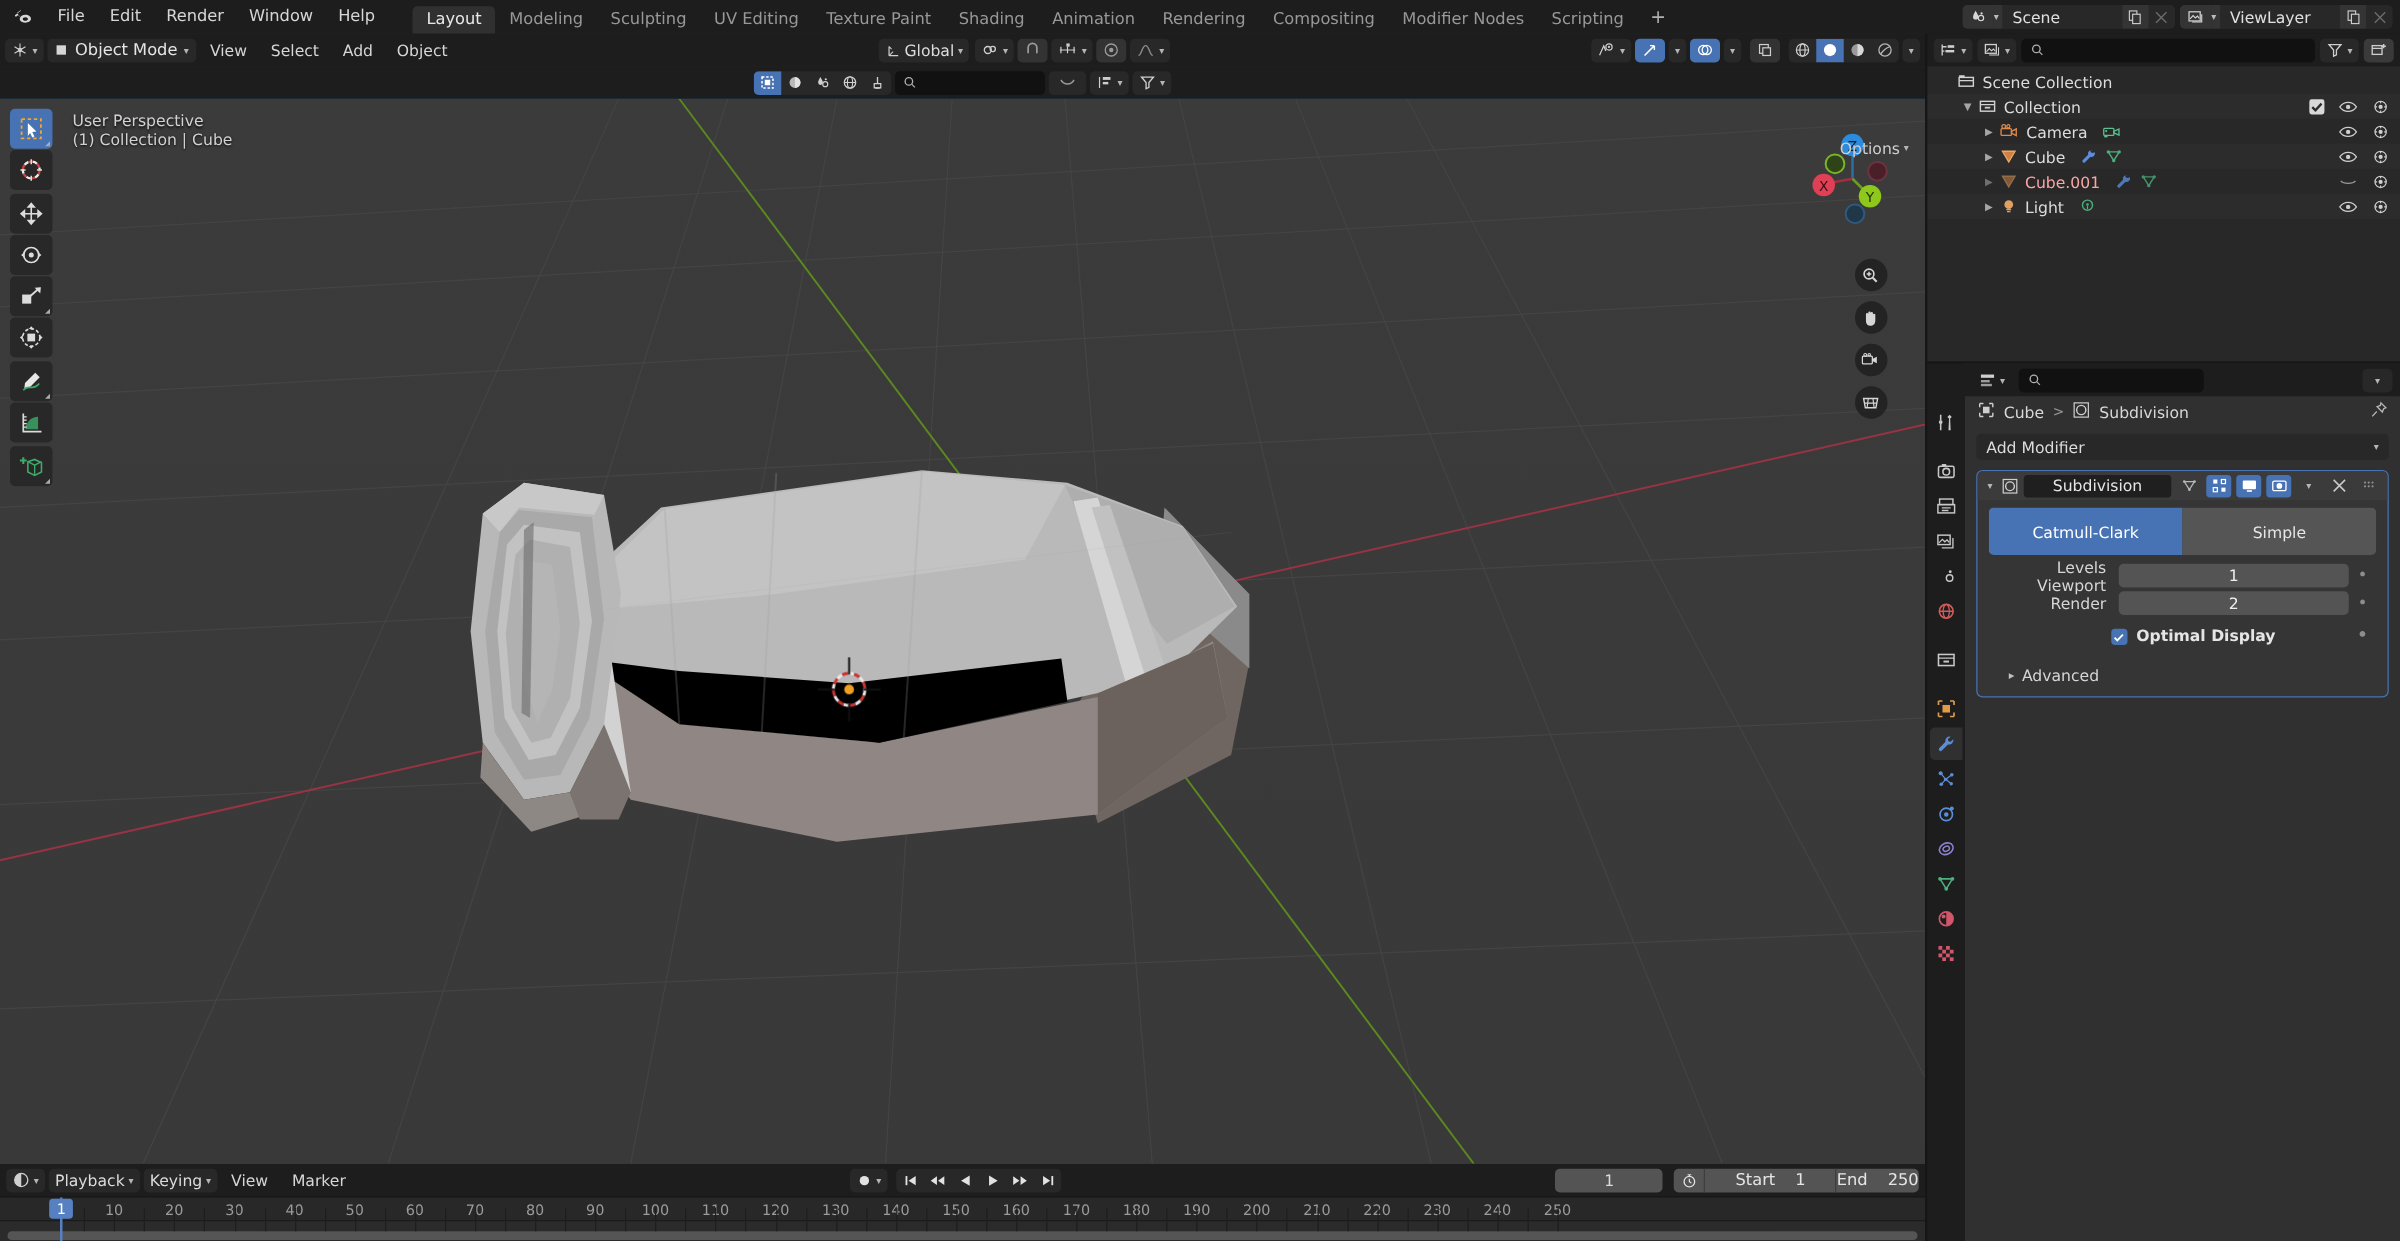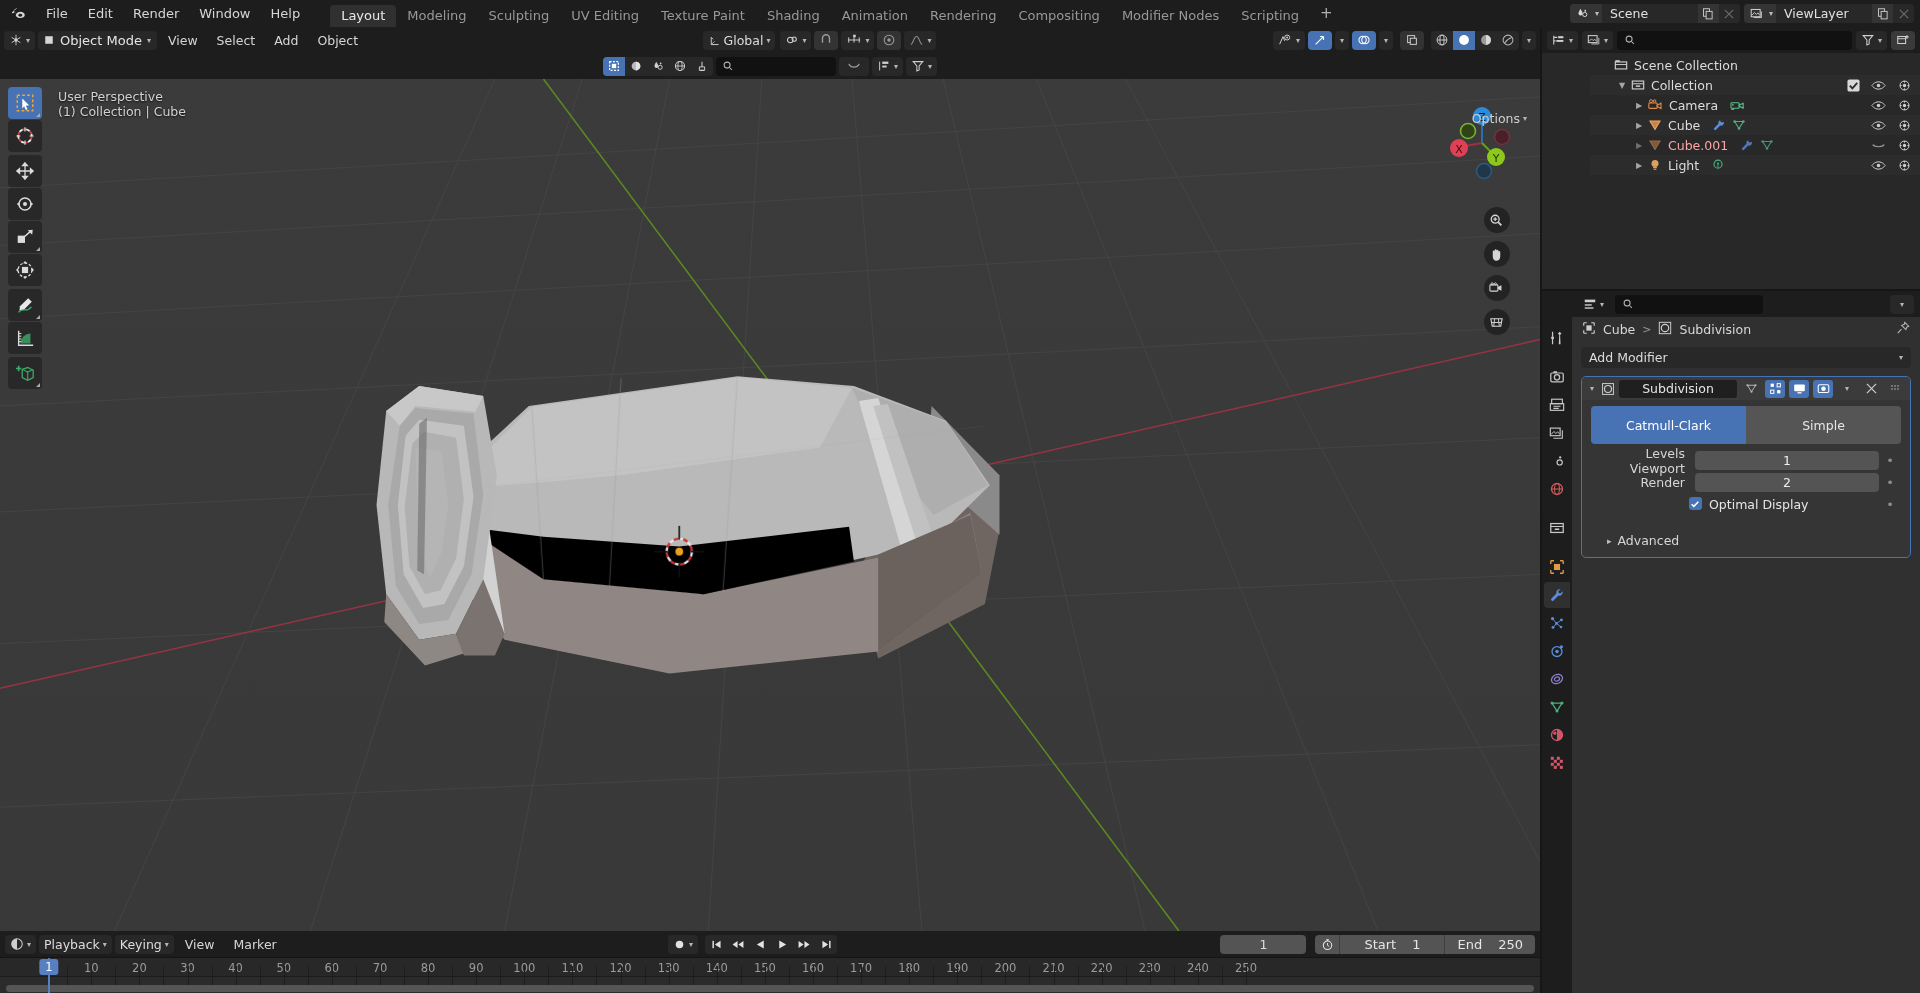--- a/index.html
+++ b/index.html
@@ -92,21 +92,21 @@
   .tl-tick-label { position: absolute; top: 3px; font-size: 11.5px; color: #9b9b9b; transform: translateX(-50%); }
   .tl-gridline { position:absolute; bottom:0; width:1px; background:#1e1e1e; }
   .tl-strip { position:absolute; left:0; right:0; bottom:0; height:17px; background:#2b2b2b; border-top:1px solid #1b1b1b;}
   .playhead { position: absolute; top: 0; bottom: 0; width: 2px; background: #5680c2; }
   .playhead-badge { position: absolute; top: 1px; transform: translateX(-50%); background: #5680c2; color: #fff; font-size: 11.5px; padding: 1px 6px; border-radius: 3px; }
   .tl-scroll { position:absolute; left:6px; right:6px; bottom:1px; height:7px; background:#555; border-radius:4px;}
 
   
   .outliner { flex: 0 0 264px; background: #1d1d1d; display: flex; flex-direction: column; border-bottom: 2px solid #161616;}
   .out-header { height: 26px; display: flex; align-items: center; padding: 0 5px; gap: 4px; }
-  .out-body { flex: 1 1 auto; overflow: hidden; padding-top: 2px; background:#282828; margin:0 0 0 0;padding-left:48px;}
+  .out-body { flex: 1 1 auto; overflow: hidden; padding-top: 2px; background:#282828; margin:0 0 0 0;}
   .out-row { height: 20px; display: flex; align-items: center; padding-left: 8px; font-size: 12.5px; color: #dcdcdc; position: relative;}
   .out-row.alt { background: #2c2c2c; }
   .out-disc { width: 14px; text-align: center; font-size: 8px; color: #a5a5a5; flex:0 0 14px;}
   .out-label { margin-left: 6px; white-space: nowrap; }
   .out-label.dim { color: #fca5a5; }
   .out-right { position: absolute; right: 8px; display: flex; align-items: center; gap: 11px; }
   .out-extra { display: flex; align-items: center; gap: 6px; margin-left: 12px; }
 
   
   .props { flex: 1 1 auto; display: flex; min-height: 0; background: #1d1d1d;}
@@ -127,21 +127,21 @@
   .mod-ibtn { width:20px;height:18px;display:flex;align-items:center;justify-content:center;border-radius:3px;background:#3b3b3b;}
   .mod-ibtn.on { background:#4772b3; }
   .mod-body { padding: 6px 9px 9px 9px; }
   .toggle-row { display: flex; height: 38px; border-radius: 4px; overflow: hidden; margin-bottom: 7px;}
   .toggle-row > div { flex:1; display:flex; align-items:center; justify-content:center; font-size:12.5px; background:#555; color:#e6e6e6;}
   .toggle-row > div.on { background:#4772b3; color:#fff; }
   .field-row { display: flex; align-items: center; height: 19px; margin-bottom: 3px; }
   .field-label { flex: 0 0 104px; text-align: right; padding-right: 10px; font-size: 12.5px; color: #d6d6d6;}
   .field-val { flex: 1 1 auto; background: #545454; border-radius: 4px; height: 19px; display:flex;align-items:center;justify-content:center; font-size:12.5px; color:#eee;}
   .field-dot { flex: 0 0 22px; text-align:center; color:#8d8d8d; font-size:13px;}
-  .cb-row { display:flex; align-items:flex-start; height:19px; margin: 5px 0 17px 0;}
+  .cb-row { display:flex; align-items:flex-end; height:19px; margin: 5px 0 17px 0; font-weight: bold;}
   .cb-box { width:13px;height:13px;background:#4772b3;border-radius:3px;display:flex;align-items:center;justify-content:center; margin-left:98px;}
   .cb-label{ margin-left:7px; font-size:12.5px;}
   .adv-row { display:flex; align-items:center; gap:6px; margin-top:9px; padding-left:16px; font-size:12.5px; color:#d6d6d6;}
 </style>
 </head>
 <body>
 
 <div class="app">
 
   <div class="topbar">
@@ -711,21 +711,21 @@
             <div style="width:24px;display:flex;align-items:center;justify-content:center;">
               <svg width="13" height="13" viewBox="0 0 16 16">
                   <circle cx="8" cy="9" r="5.2" fill="none" stroke="#e2e2e2" stroke-width="1.3"></circle>
                   <path d="M8 6.2V9l2 1.3M6.2 2.2h3.6M8 2.2v1.6" stroke="#e2e2e2" stroke-width="1.2" fill="none"></path>
                 </svg>
             </div>
             <div style="display:flex;align-items:center;gap:16px;padding:0 24px;border-left:1px solid #3e3e3e;height:19px;">
               <span>Start</span>
               <span>1</span>
             </div>
-            <div style="display:flex;align-items:center;gap:16px;padding:0 12px;border-left:1px solid #3e3e3e;height:19px;">
+            <div style="display:flex;align-items:center;gap:16px;padding:0 0;border-left:1px solid #3e3e3e;height:19px;">
               <span>End</span>
               <span>250</span>
             </div>
           </div>
         </div>
         <div class="tl-ruler" id="tl-ruler">
           <div class="tl-strip"></div>
           <div class="tl-scroll"></div>
         <div class="tl-tick-label" style="left: 91.3012px;">10</div>
             <div class="tl-tick-label" style="left: 139.414px;">20</div>

